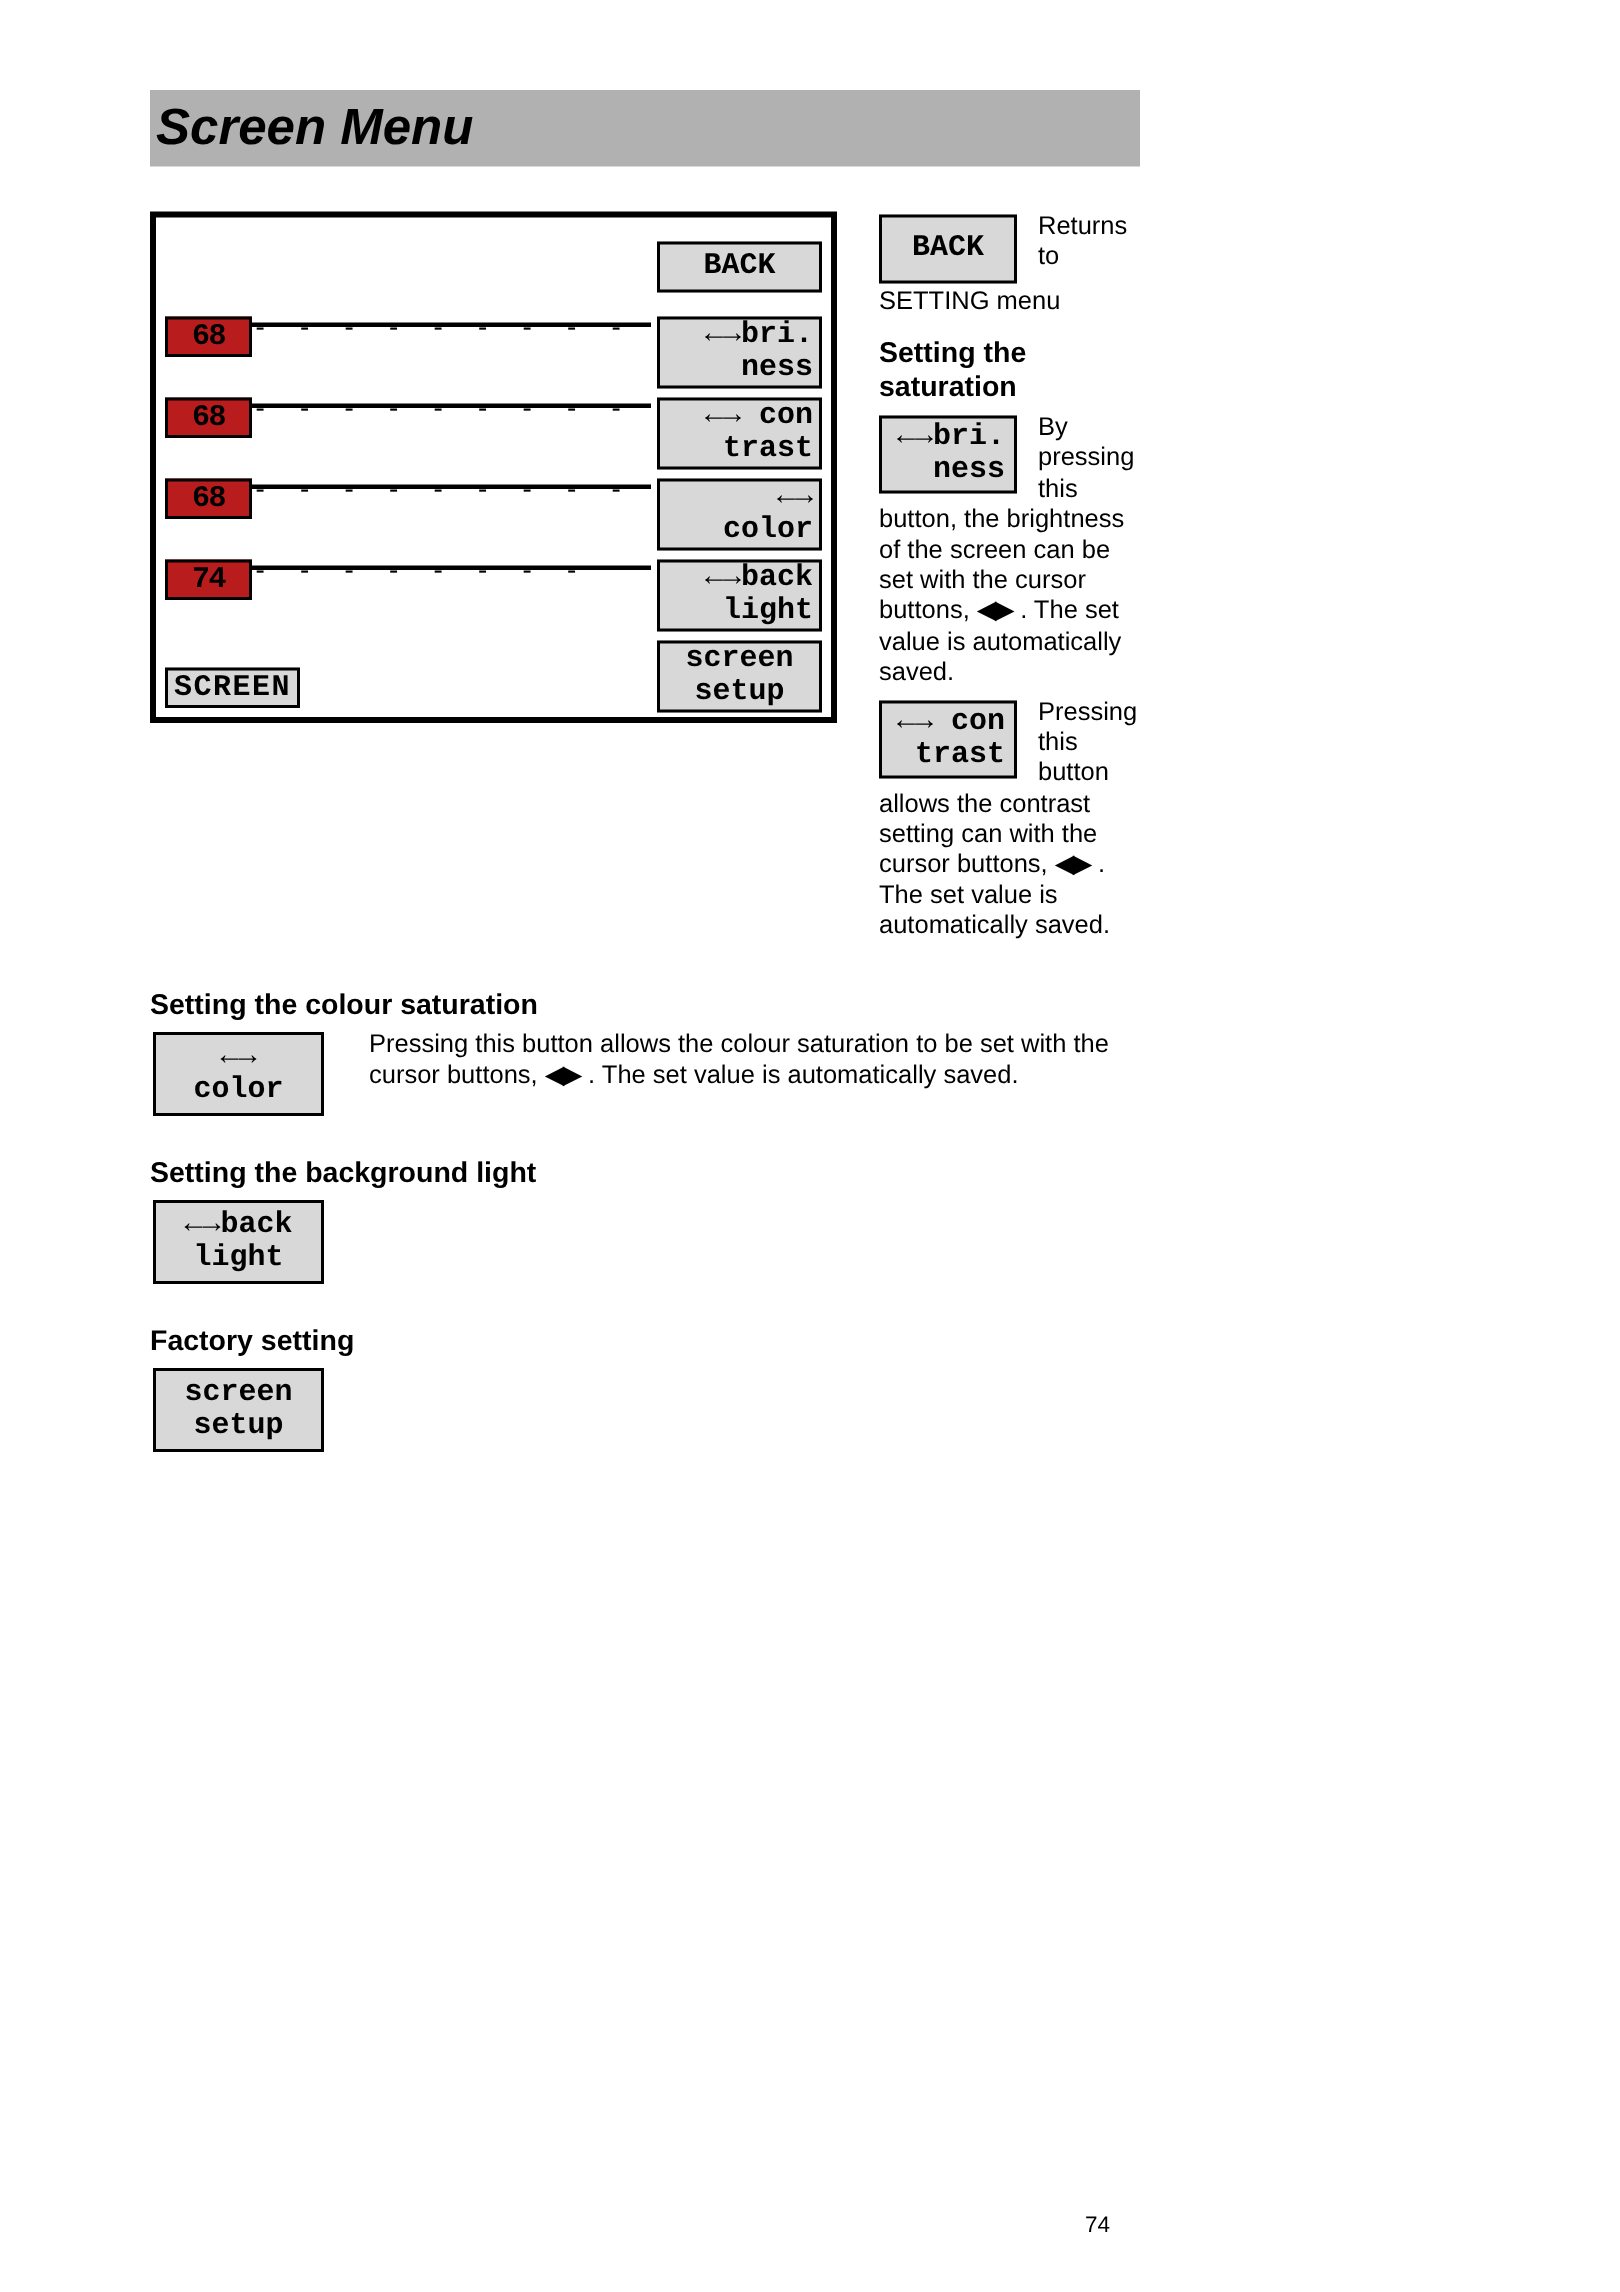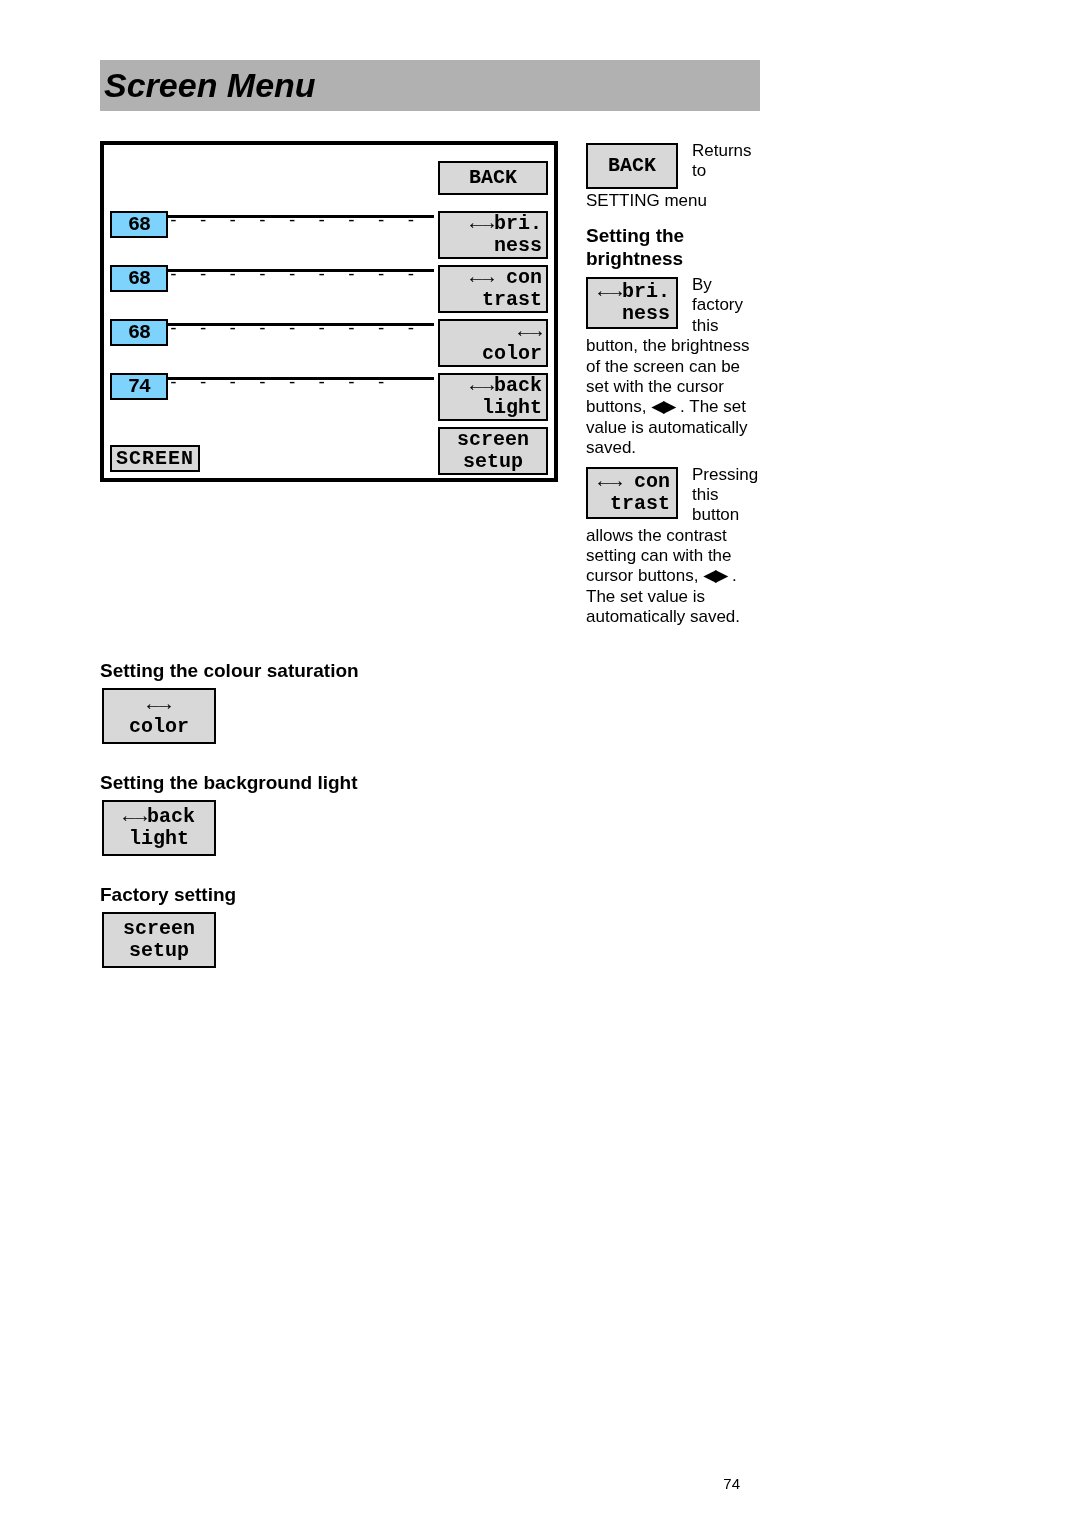--- a/index.html
+++ b/index.html
@@ -49,21 +49,21 @@
   }
   .dev-row.first { min-height: 60px; align-items: center; }
   .dev-val {
     width: 50px;
     margin: 6px 0 0 6px;
     border: 2px solid #000;
     font-family: "Courier New", monospace;
     font-weight: bold;
     font-size: 20px;
     text-align: center;
-    background: #7dd3fc;
+    background: #b91c1c;
     letter-spacing: -1px;
     padding: 0 2px;
   }
   .dev-slider {
     flex: 1;
     display: flex;
     align-items: center;
     padding-top: 10px;
   }
   .slider-track {
@@ -238,27 +238,27 @@
       </div>
     </div>
 
     <div class="right-col">
 
       <div class="sec-block">
         <div class="floated-btn tall" style="text-align:center;">BACK</div>
         <span>Returns to SETTING menu</span>
       </div>
 
-      <div class="sec-heading">Setting the brightness</div>
+      <div class="sec-heading">Setting the saturation</div>
       <div class="sec-block">
         <div class="floated-btn">
           <div>←→bri.</div>
           <div>ness</div>
         </div>
-        <span>By factory this button, the brightness of the screen can be set with the cursor buttons, </span>
+        <span>By pressing this button, the brightness of the screen can be set with the cursor buttons, </span>
         <span class="cursor-glyph">◀▶</span>
         <span>. The set value is automatically saved.</span>
       </div>
 
       <div class="sec-block">
         <div class="floated-btn">
           <div>←→ con</div>
           <div>trast</div>
         </div>
         <span>Pressing this button allows the contrast setting can with the cursor buttons, </span>
@@ -270,20 +270,25 @@
   </div>
 
   <div class="lower">
 
     <div class="sec-heading">Setting the colour saturation</div>
     <div class="sec-block">
       <div class="floated-btn">
         <div>←→</div>
         <div>color</div>
       </div>
+      <p>
+        <span>Pressing this button allows the colour saturation to be set with the cursor buttons, </span>
+        <span class="cursor-glyph">◀▶</span>
+        <span>. The set value is automatically saved.</span>
+      </p>
     </div>
 
     <div class="sec-heading">Setting the background light</div>
     <div class="sec-block">
       <div class="floated-btn">
         <div>←→back</div>
         <div>light</div>
       </div>
     </div>
 

